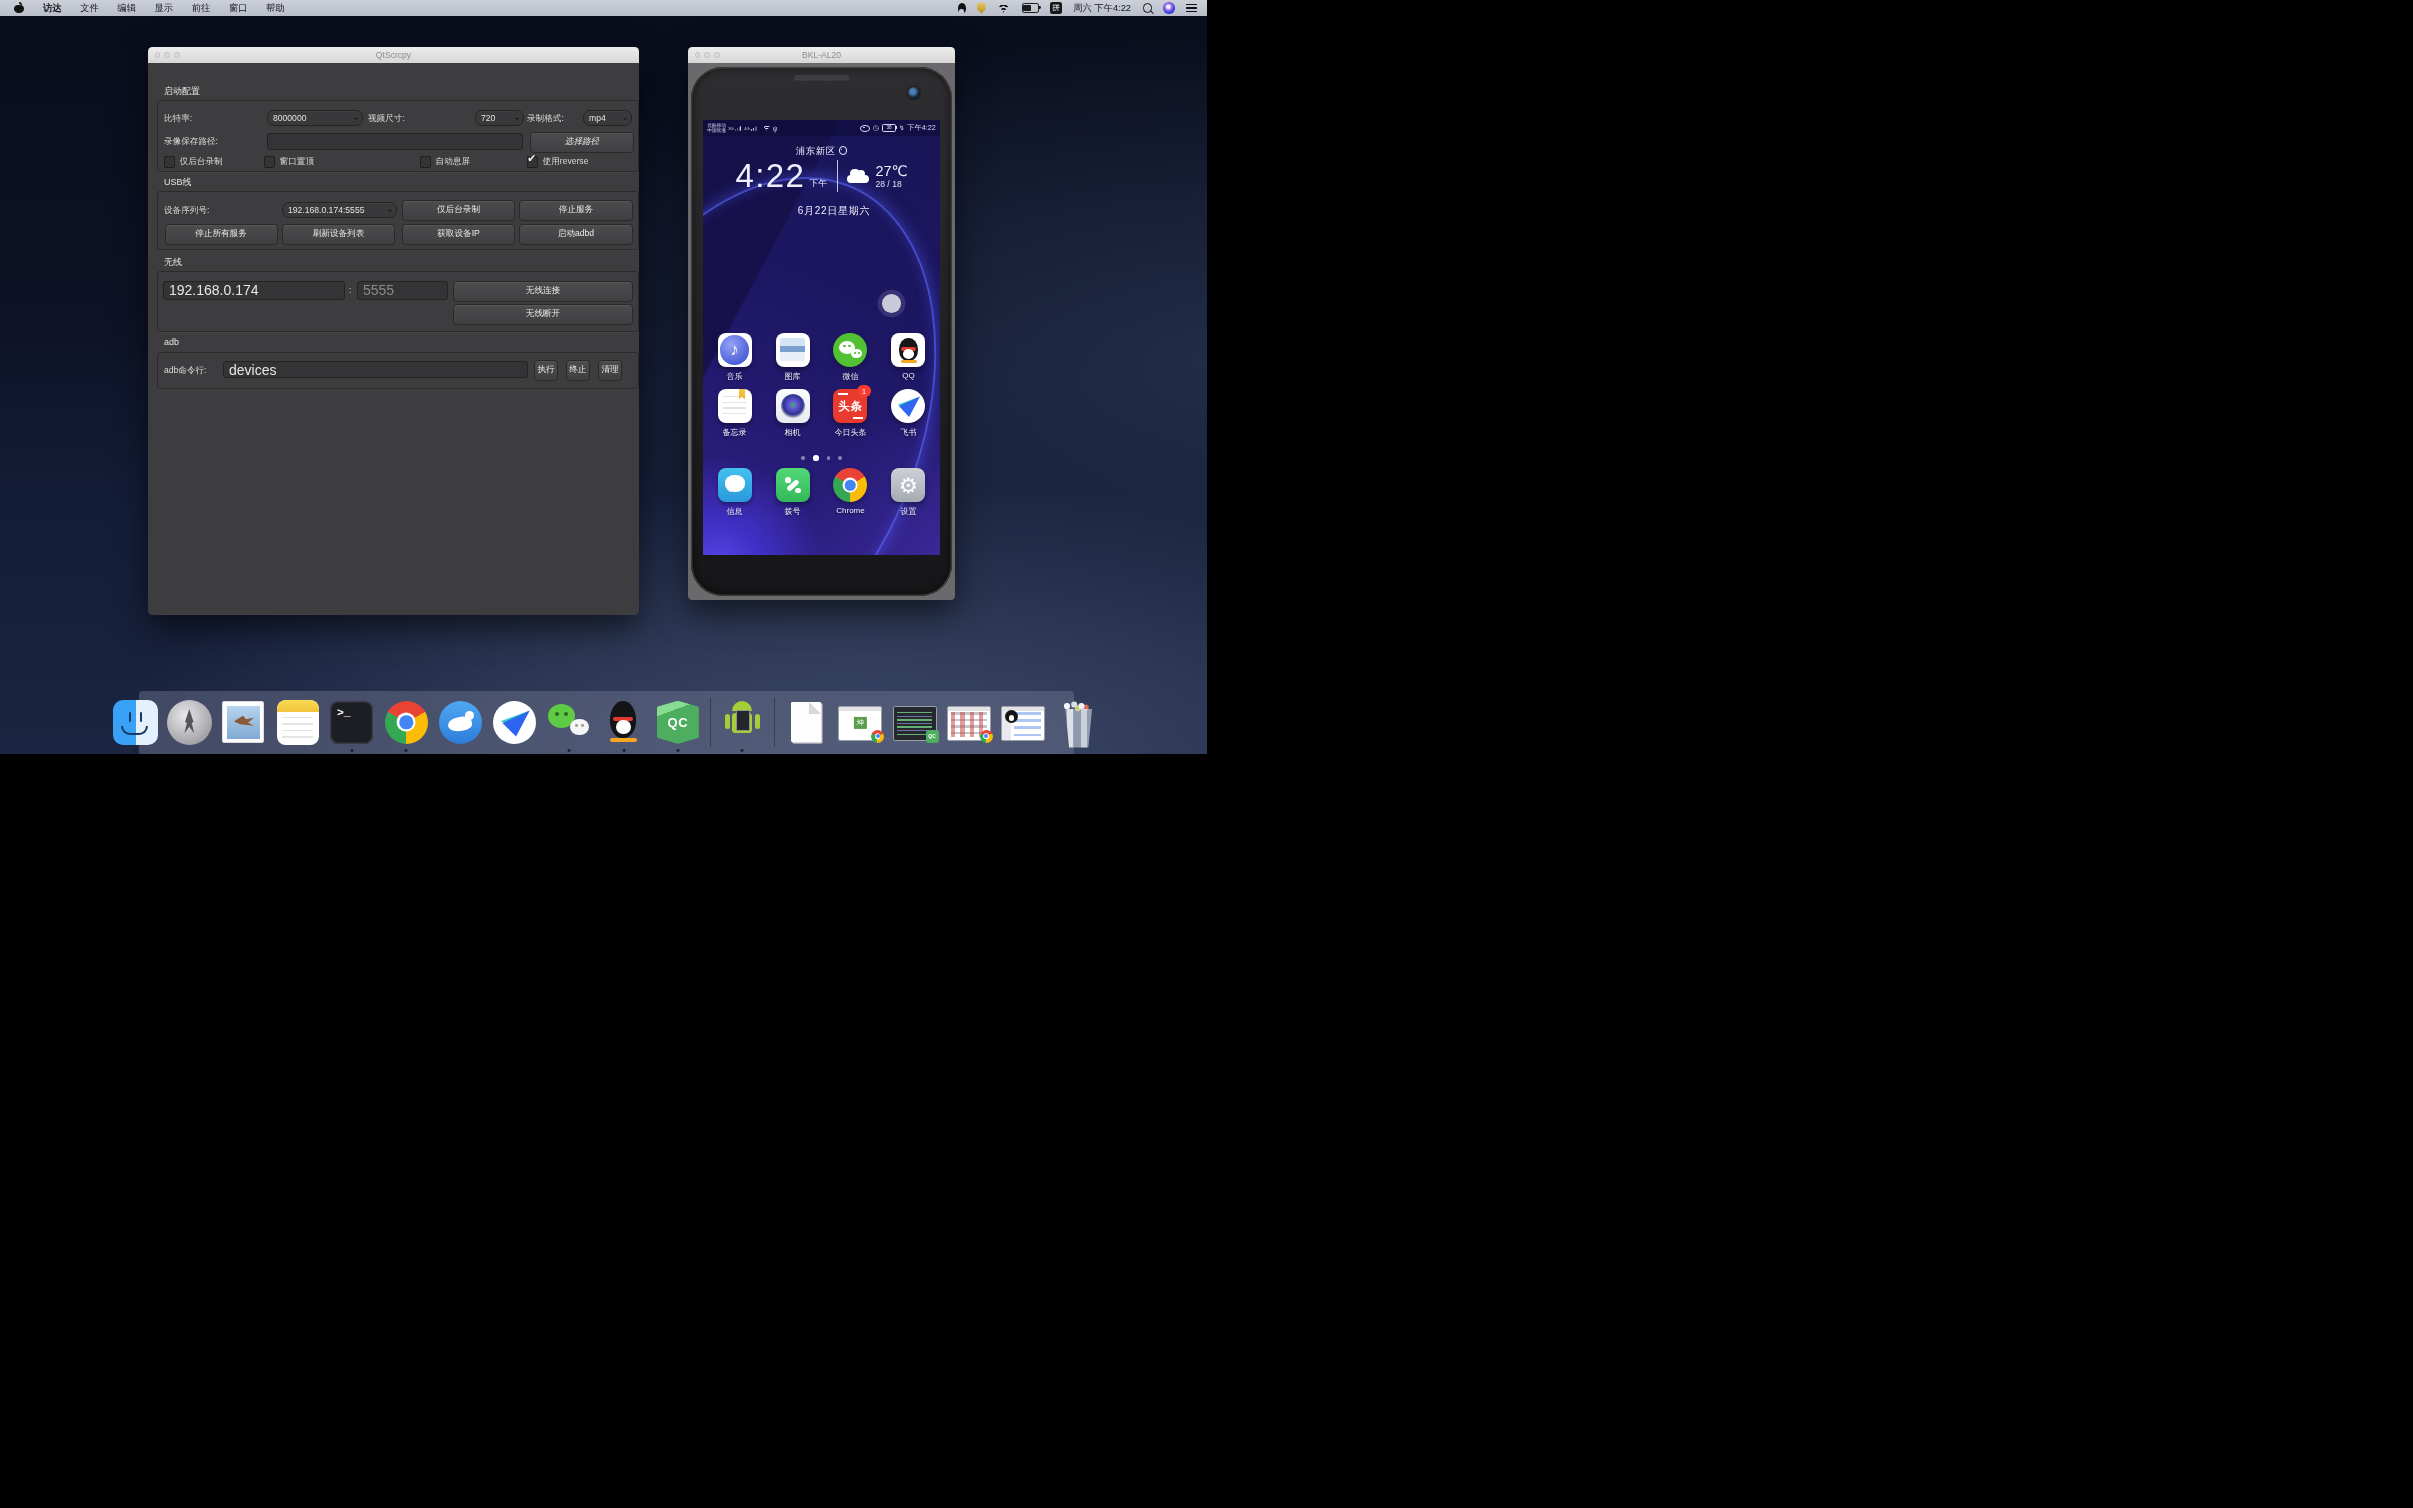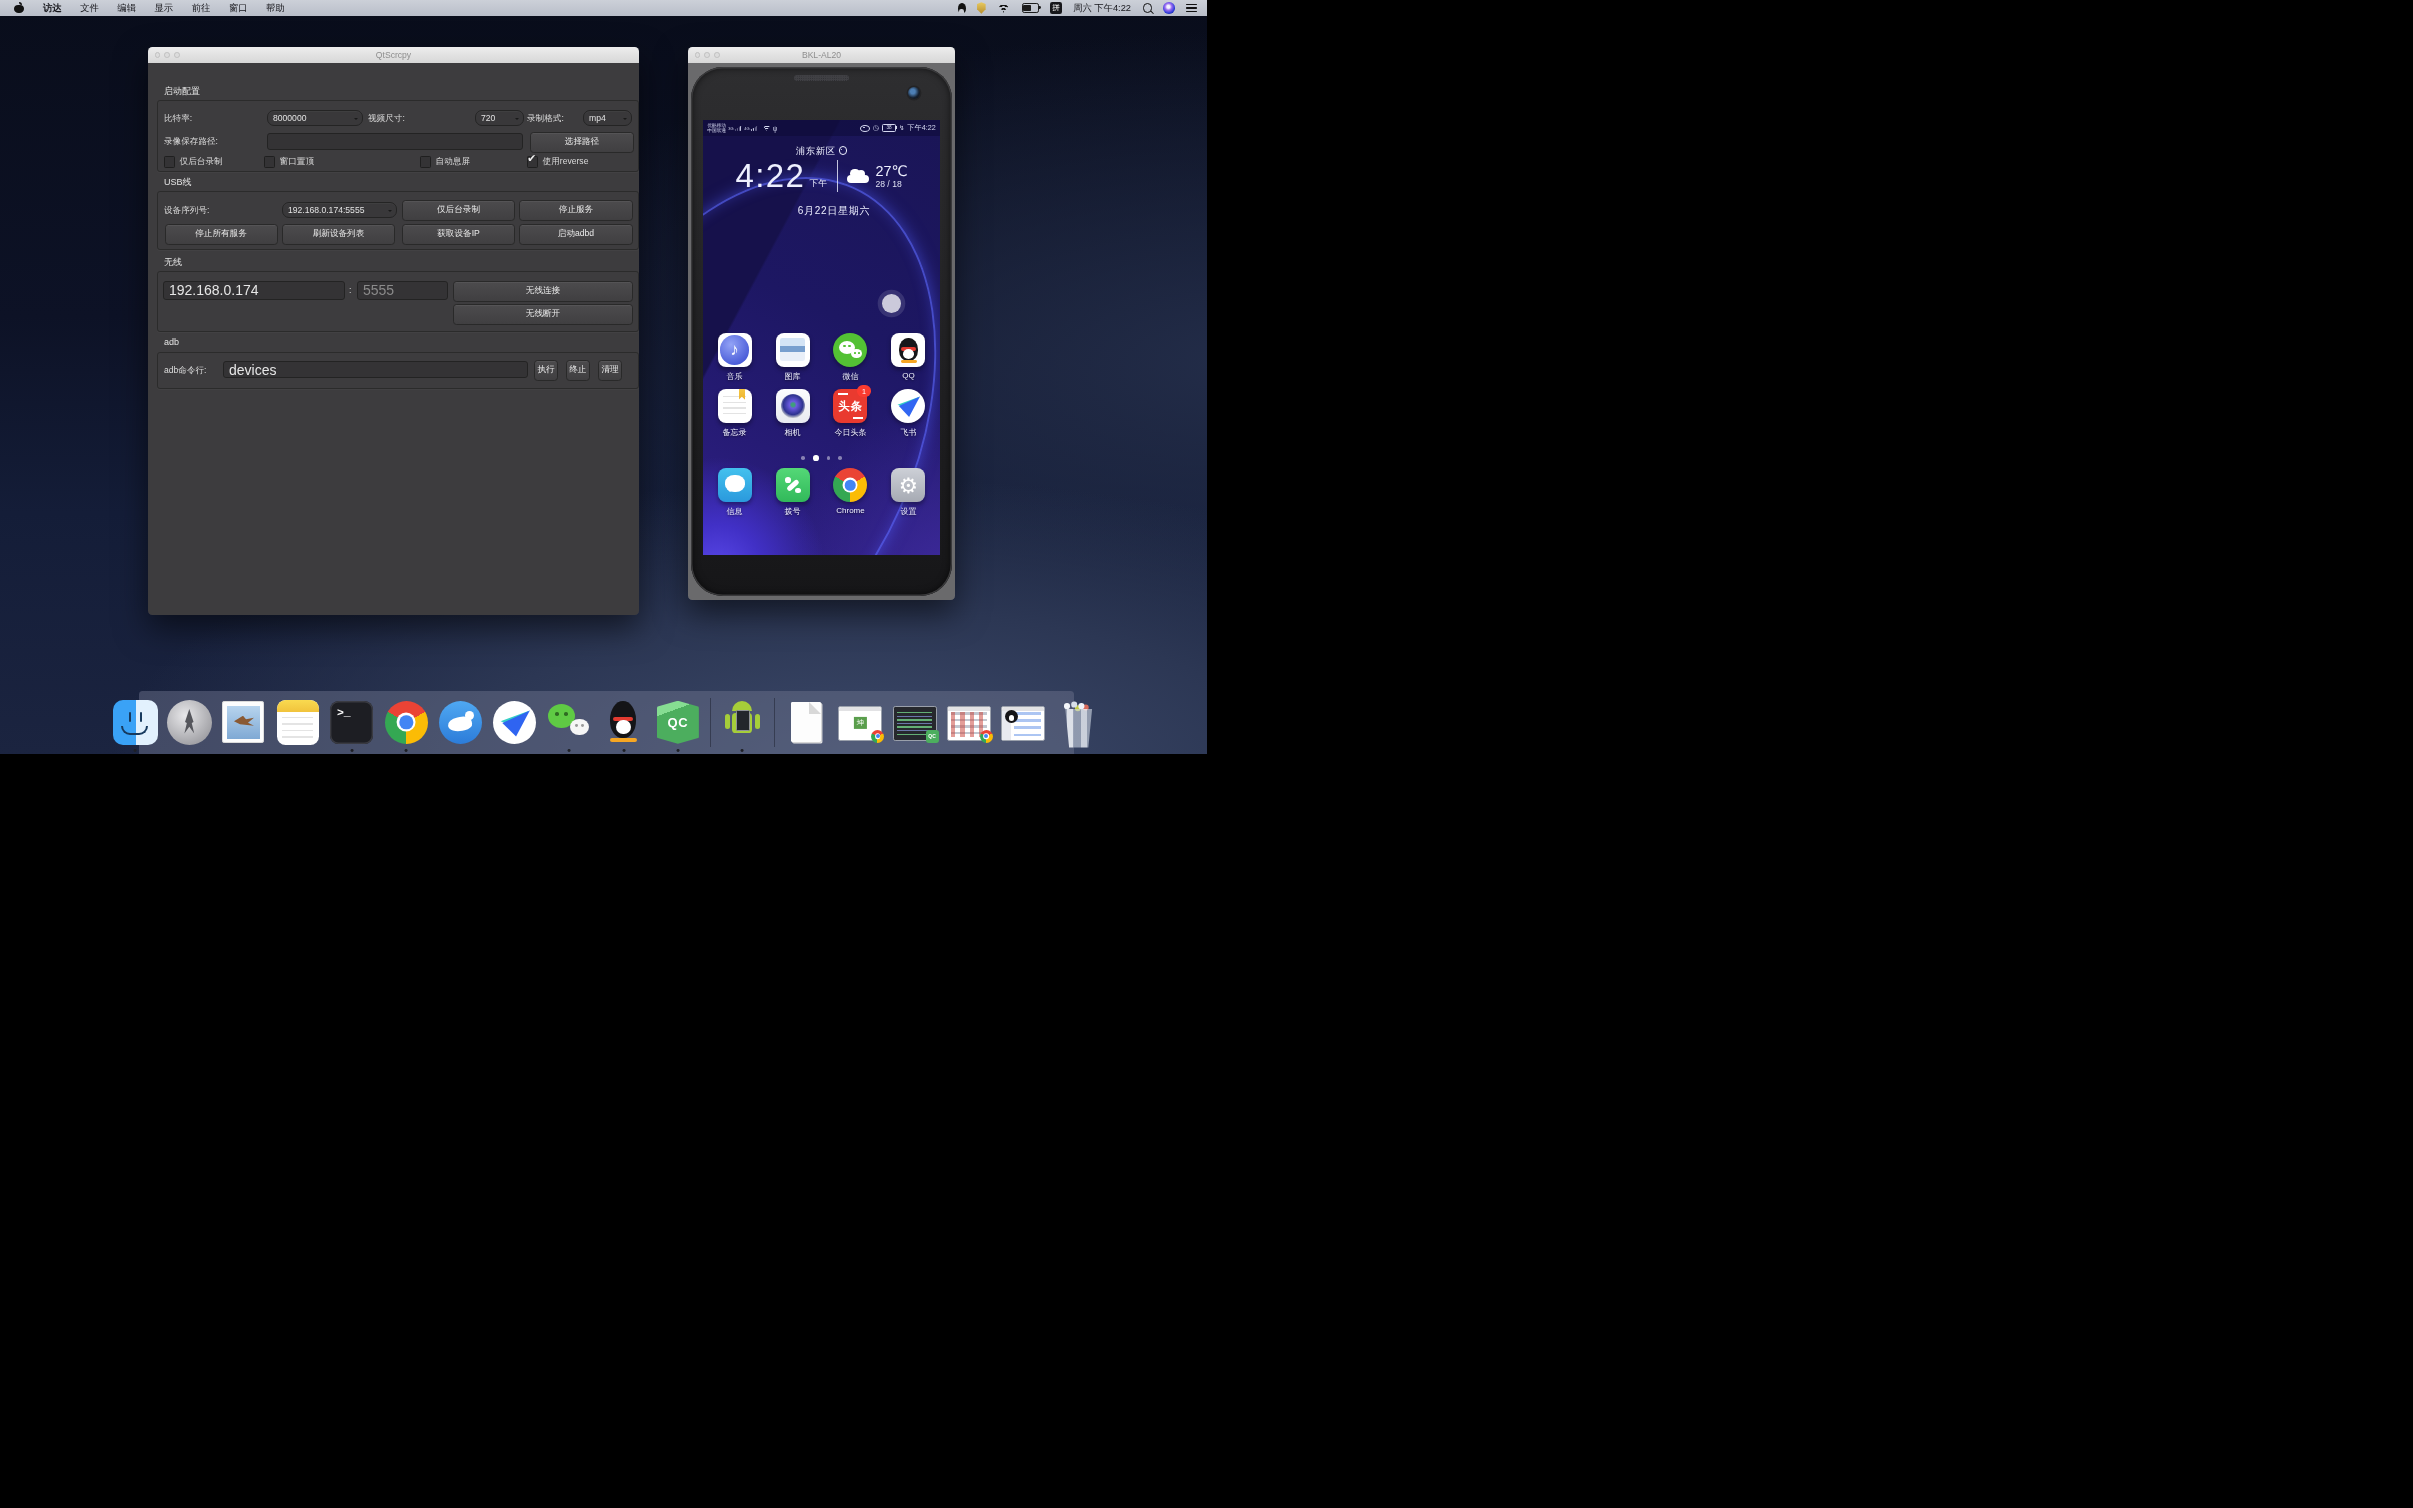--- a/index.html
+++ b/index.html
@@ -334,21 +334,21 @@
 
       <span class="lbl" style="left:16px;top:47px;">比特率:</span>
       <div class="combo" style="left:119px;top:47px;width:96px;">8000000</div>
       <span class="lbl" style="left:220px;top:47px;">视频尺寸:</span>
       <div class="combo" style="left:327px;top:47px;width:49px;">720</div>
       <span class="lbl" style="left:379px;top:47px;">录制格式:</span>
       <div class="combo" style="left:435px;top:47px;width:49px;">mp4</div>
 
       <span class="lbl" style="left:16px;top:70px;">录像保存路径:</span>
       <input class="tfield" style="left: 119px; top: 70px; width: 256px; height: 17px;" value="">
-      <div class="btn" style="left:382px;top:69px;width:102px;height:18.7px;">选择路径</div>
+      <div class="btn" style="left:382px;top:69px;width:102px;height:18.7px;font-style:italic;">选择路径</div>
 
       <div class="cbrow" style="left:16px;top:93px;">
         <div class="cbox"></div>
         <span class="cblabel">仅后台录制</span>
       </div>
       <div class="cbrow" style="left:116px;top:93px;">
         <div class="cbox"></div>
         <span class="cblabel">窗口置顶</span>
       </div>
       <div class="cbrow" style="left:272px;top:93px;">

